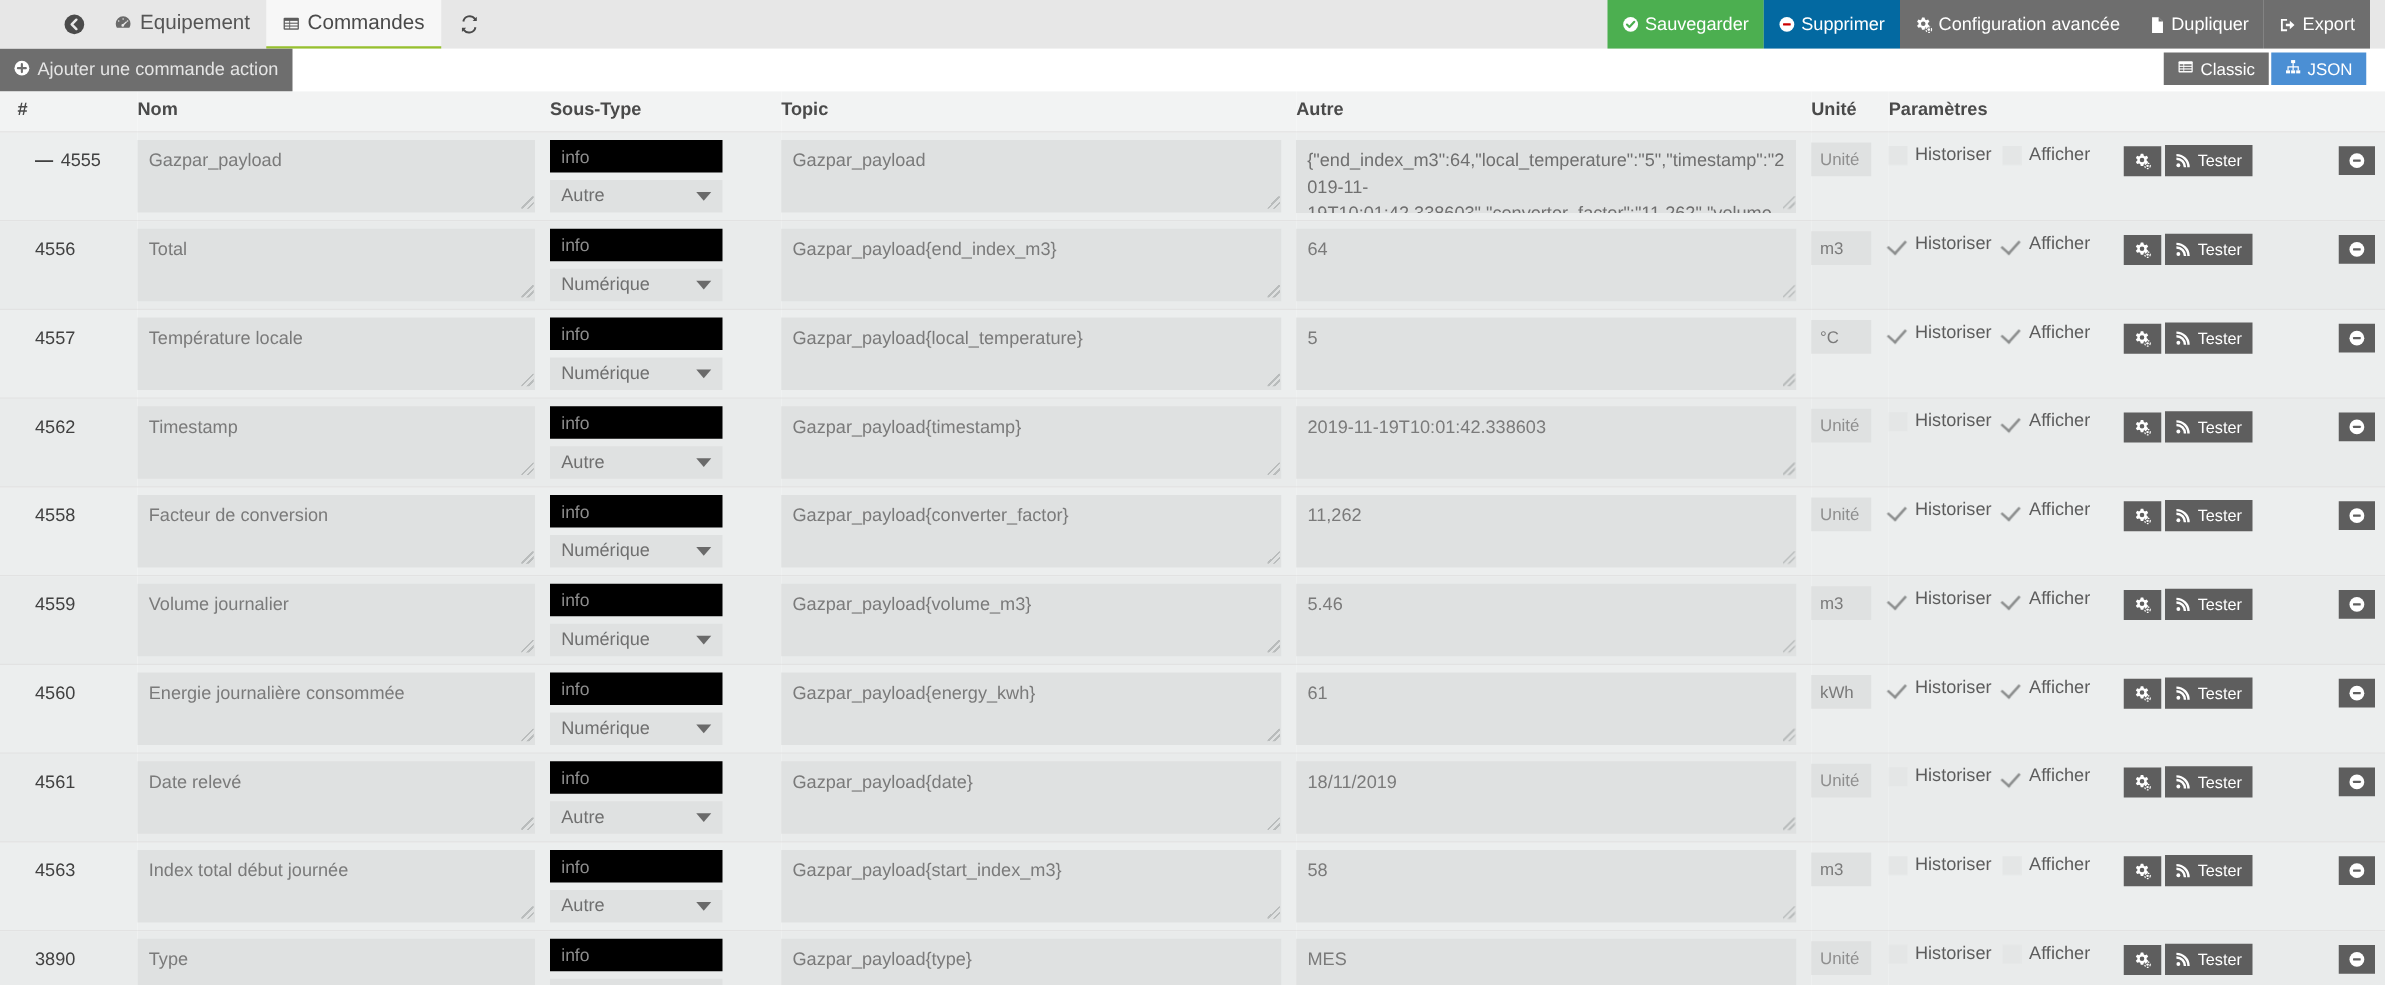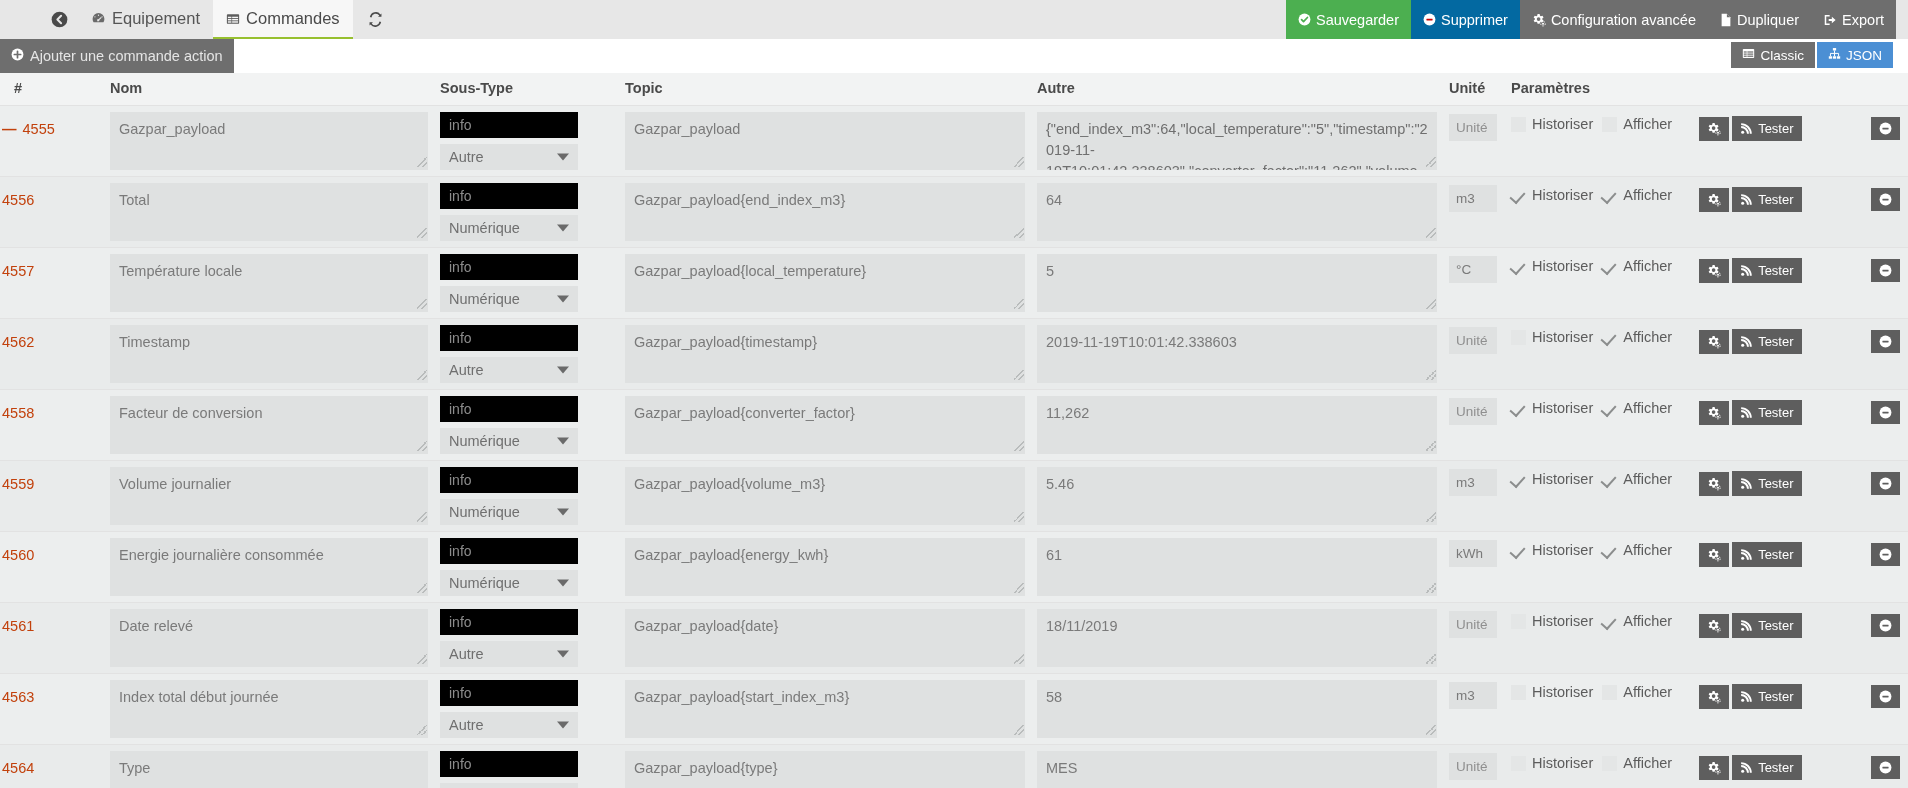--- a/index.html
+++ b/index.html
@@ -115,22 +115,22 @@
   table.cmd tr.odd td { background: #e9ebeb; }
   .c-id    { width: 110px; }
   .c-nom   { width: 330px; }
   .c-sub   { width: 185px; }
   .c-topic { width: 412px; }
   .c-val   { width: 412px; }
   .c-unit  { width: 62px; }
   .c-par   { width: 397px; }
 
   .idcell {
-    font-size: 14.5px; color: #c2410c;
-    padding-left: 2px; padding-top: 9px;
+    font-size: 14.5px; color: #404040;
+    padding-left: 28px; padding-top: 9px;
     white-space: nowrap;
   }
   .idcell .minus { margin-right: 6px; font-weight: bold; }
 
   
   .ta {
     position: relative;
     background: #dfe1e1;
     border: none;
     font-size: 14.5px;
@@ -964,21 +964,21 @@
                     <circle cx="8" cy="8" r="7.3" fill="#fff"></circle>
                     <rect x="4.2" y="7" width="7.6" height="2.1" rx="0.4" fill="#5e5e5e"></rect>
                   </svg>
                 </span>
               </span>
             </div>
           </td>
         </tr>
         <tr class="odd">
           <td class="c-id">
-            <div class="idcell"><span>4564</span></div>
+            <div class="idcell"><span>3890</span></div>
           </td>
           <td class="c-nom">
             <div class="ta-wrap">
               <textarea class="ta" style="">Type</textarea>
             </div>
           </td>
           <td class="c-sub">
             <div class="subtype-static">info</div>
             <div class="subtype-select"></div>
           </td>

